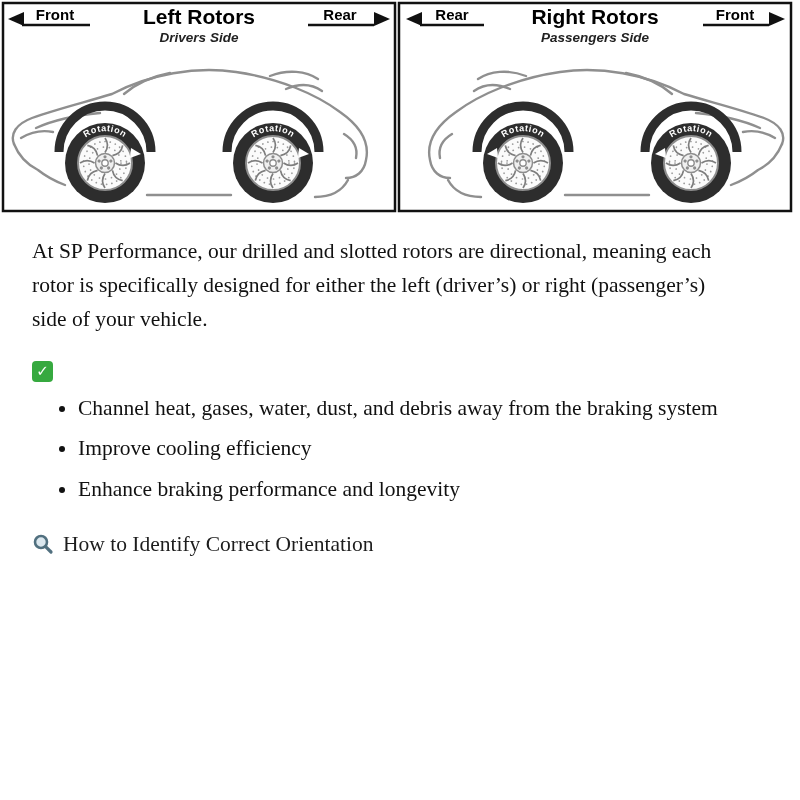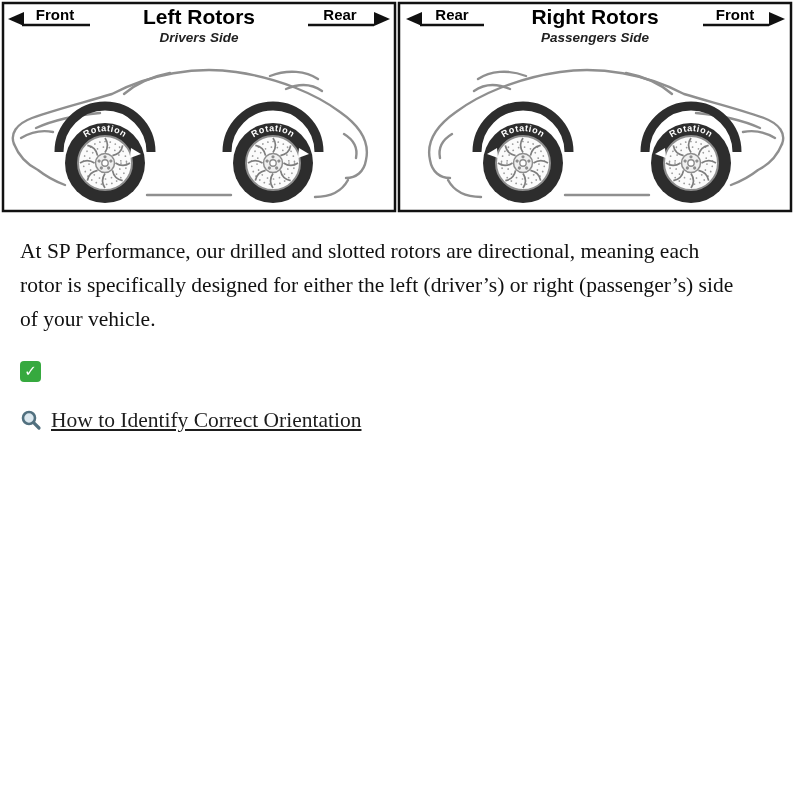--- a/index.html
+++ b/index.html
@@ -13,29 +13,29 @@
   
   .diagram-wrap { width: 794px; margin: 2px auto 0 auto; }
   .diagram-wrap svg { display: block; }
   .panel-title { font-family: "Liberation Sans", sans-serif; font-weight: bold; font-size: 21px; }
   .panel-sub   { font-family: "Liberation Sans", sans-serif; font-weight: bold; font-style: italic; font-size: 13.5px; fill: #222; }
   .dir-label   { font-family: "Liberation Sans", sans-serif; font-weight: bold; font-size: 15px; }
   .rot-label   { font-family: "Liberation Sans", sans-serif; font-weight: bold; font-size: 9px; fill: #ffffff; letter-spacing: .6px; }
   .sketch { stroke: #8f8f8f; stroke-width: 2.4; fill: none; stroke-linecap: round; }
 
   
-  .content { padding: 6px 24px 10px 20px; }
+  .content { padding: 6px 24px 10px 32px; }
   .content p { font-size: 21.5px; line-height: 1.58; margin: 15px 0; }
   h2.section-h {
     display: flex; align-items: center; gap: 9px;
     font-size: 21.5px; font-weight: bold; margin: 24px 0 10px 0;
   }
   h3.section-h2 {
     display: flex; align-items: center; gap: 9px;
-    font-size: 21.5px; font-weight: normal; color: #1d1d1d; margin: 26px 0 12px 0; text-decoration: underline;
+    font-size: 21.5px; font-weight: normal; color: #1d1d1d; margin: 26px 0 12px 0;
   }
   .check-icon {
     display: inline-flex; align-items: center; justify-content: center;
     width: 21px; height: 21px; border-radius: 4px;
     background: #36a93f; color: #fff;
     font-family: "DejaVu Sans", sans-serif; font-size: 15px; font-weight: bold;
     flex: 0 0 auto;
   }
   .mag-icon { display: inline-flex; flex: 0 0 auto; }
   ul.bullets { margin: 6px 0 18px 0; padding-left: 46px; }
@@ -147,20 +147,25 @@
 
     <p>At SP Performance, our drilled and slotted rotors are directional, meaning each rotor is specifically designed for either the left (driver’s) or right (passenger’s) side of your vehicle.</p>
 
     <h2 class="section-h">
       <span class="check-icon">
           <span>✓</span>
         </span>
     </h2>
 
 
+    <ul class="bullets">
+      <li>Channel heat, gases, water, dust, and debris away from the braking system</li>
+      <li>Improve cooling efficiency</li>
+      <li>Enhance braking performance and longevity</li>
+    </ul>
 
     <h3 class="section-h2">
       <span class="mag-icon">
         <svg width="22" height="22" viewBox="0 0 22 22">
           <circle cx="9" cy="9" r="6" fill="#dce8ef" stroke="#51707f" stroke-width="2.6"></circle>
           <line x1="13.6" y1="13.6" x2="19" y2="19" stroke="#51707f" stroke-width="3.2" stroke-linecap="round"></line>
         </svg>
       </span>
       <span>How to Identify Correct Orientation</span>
     </h3>

